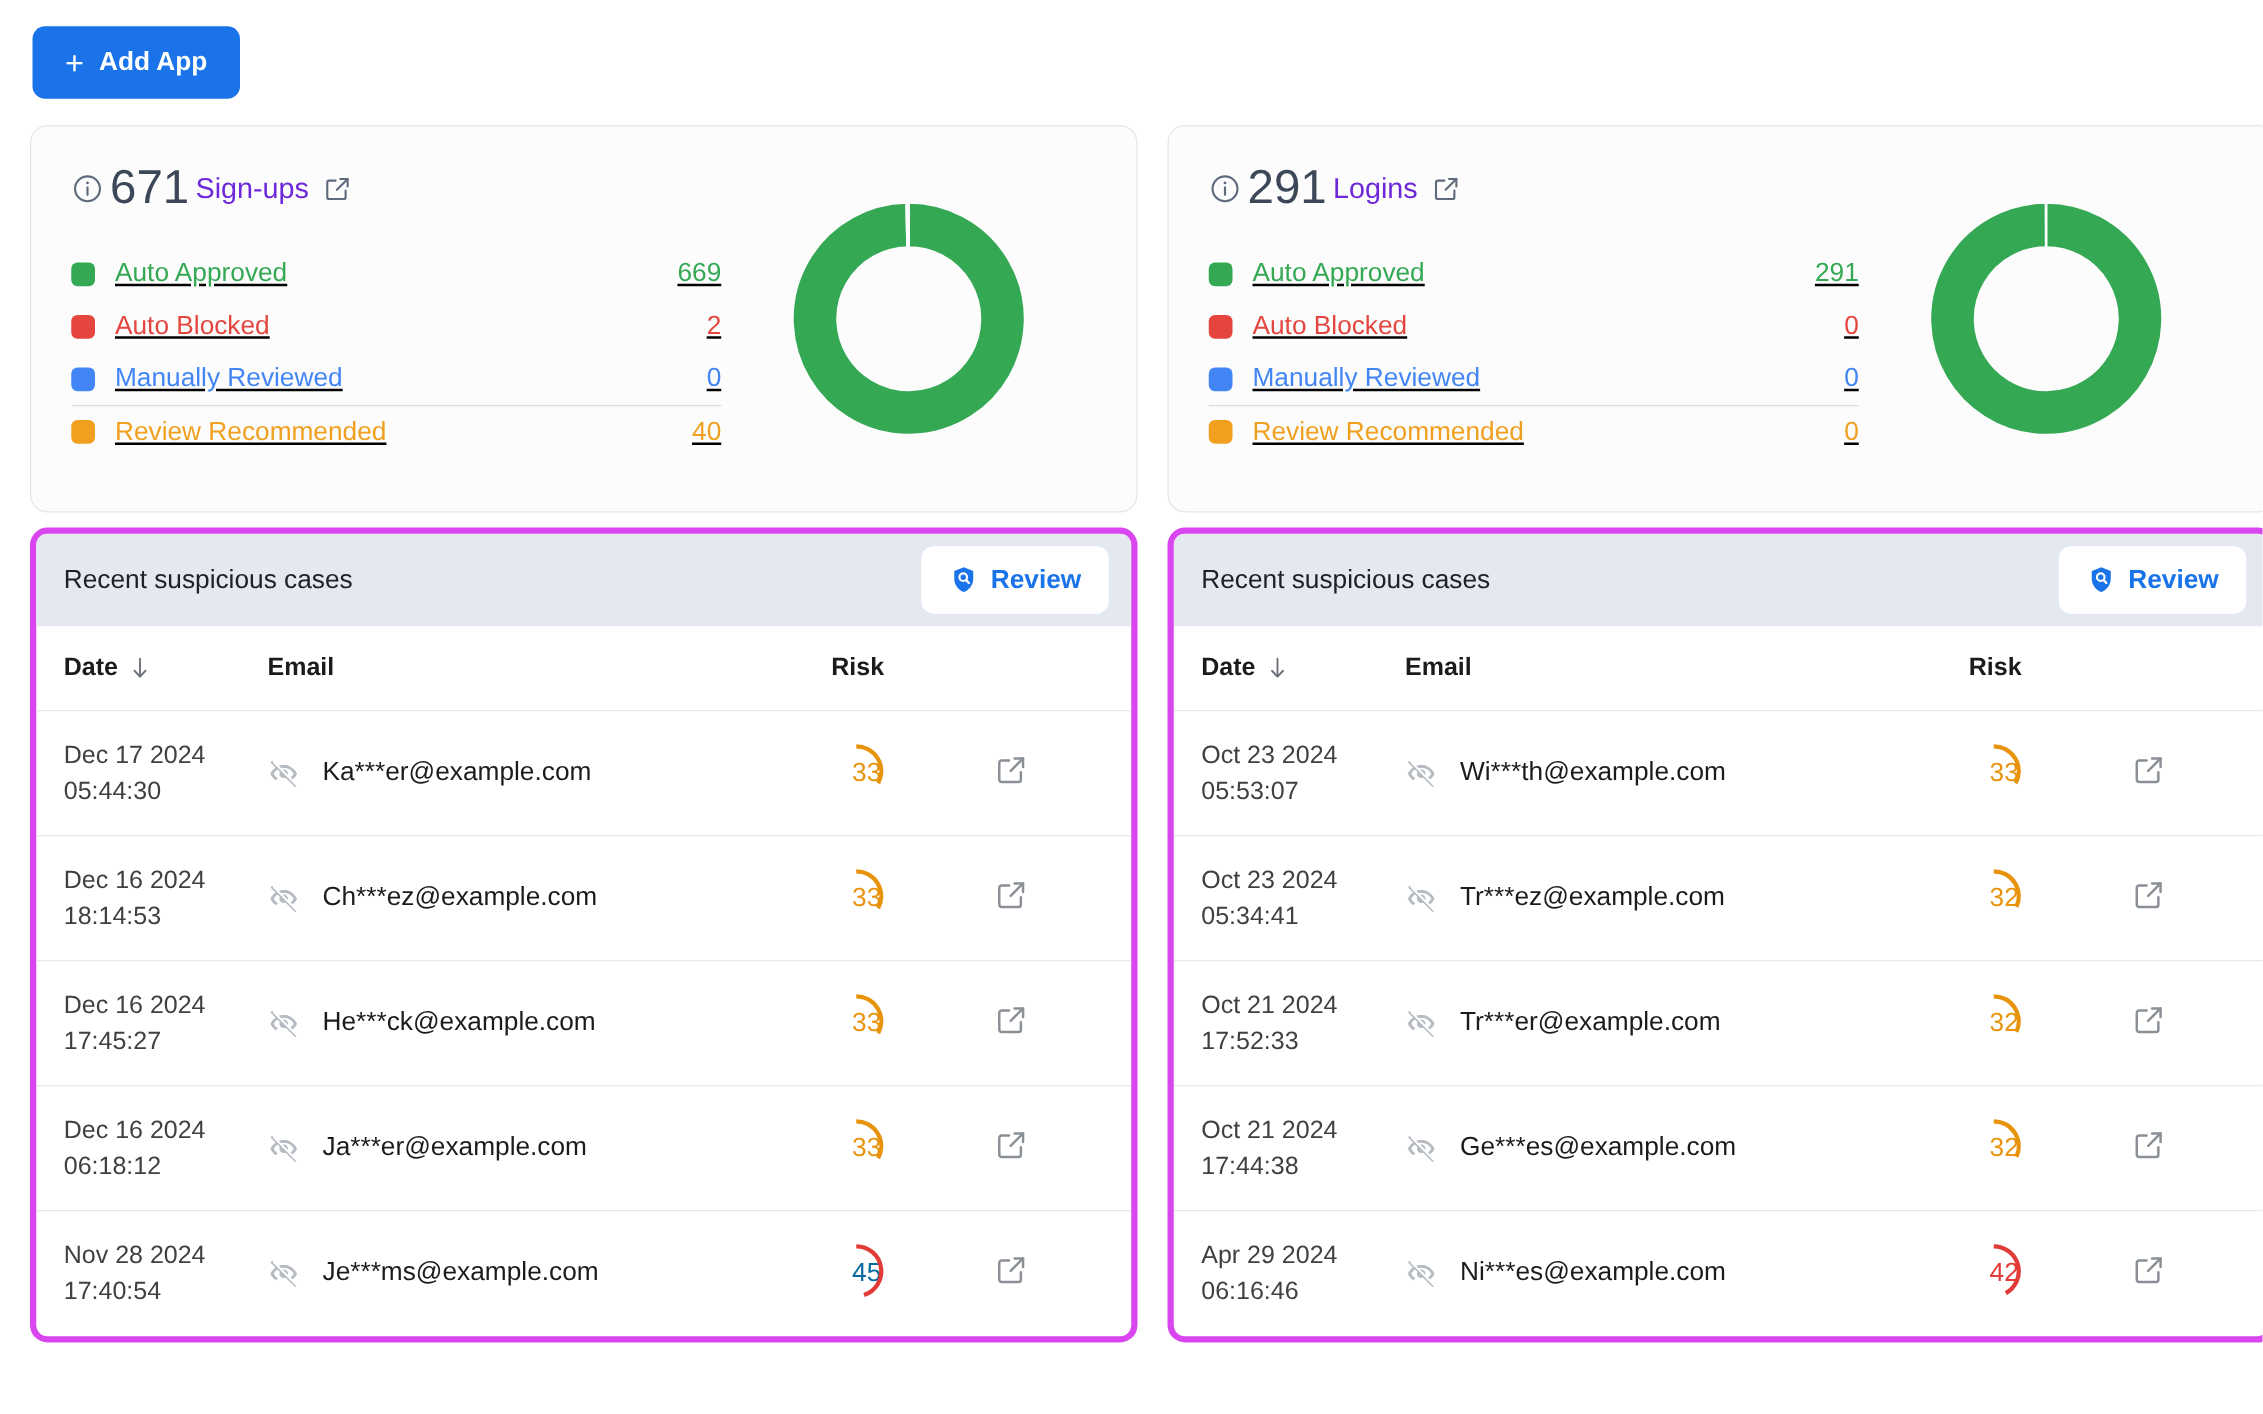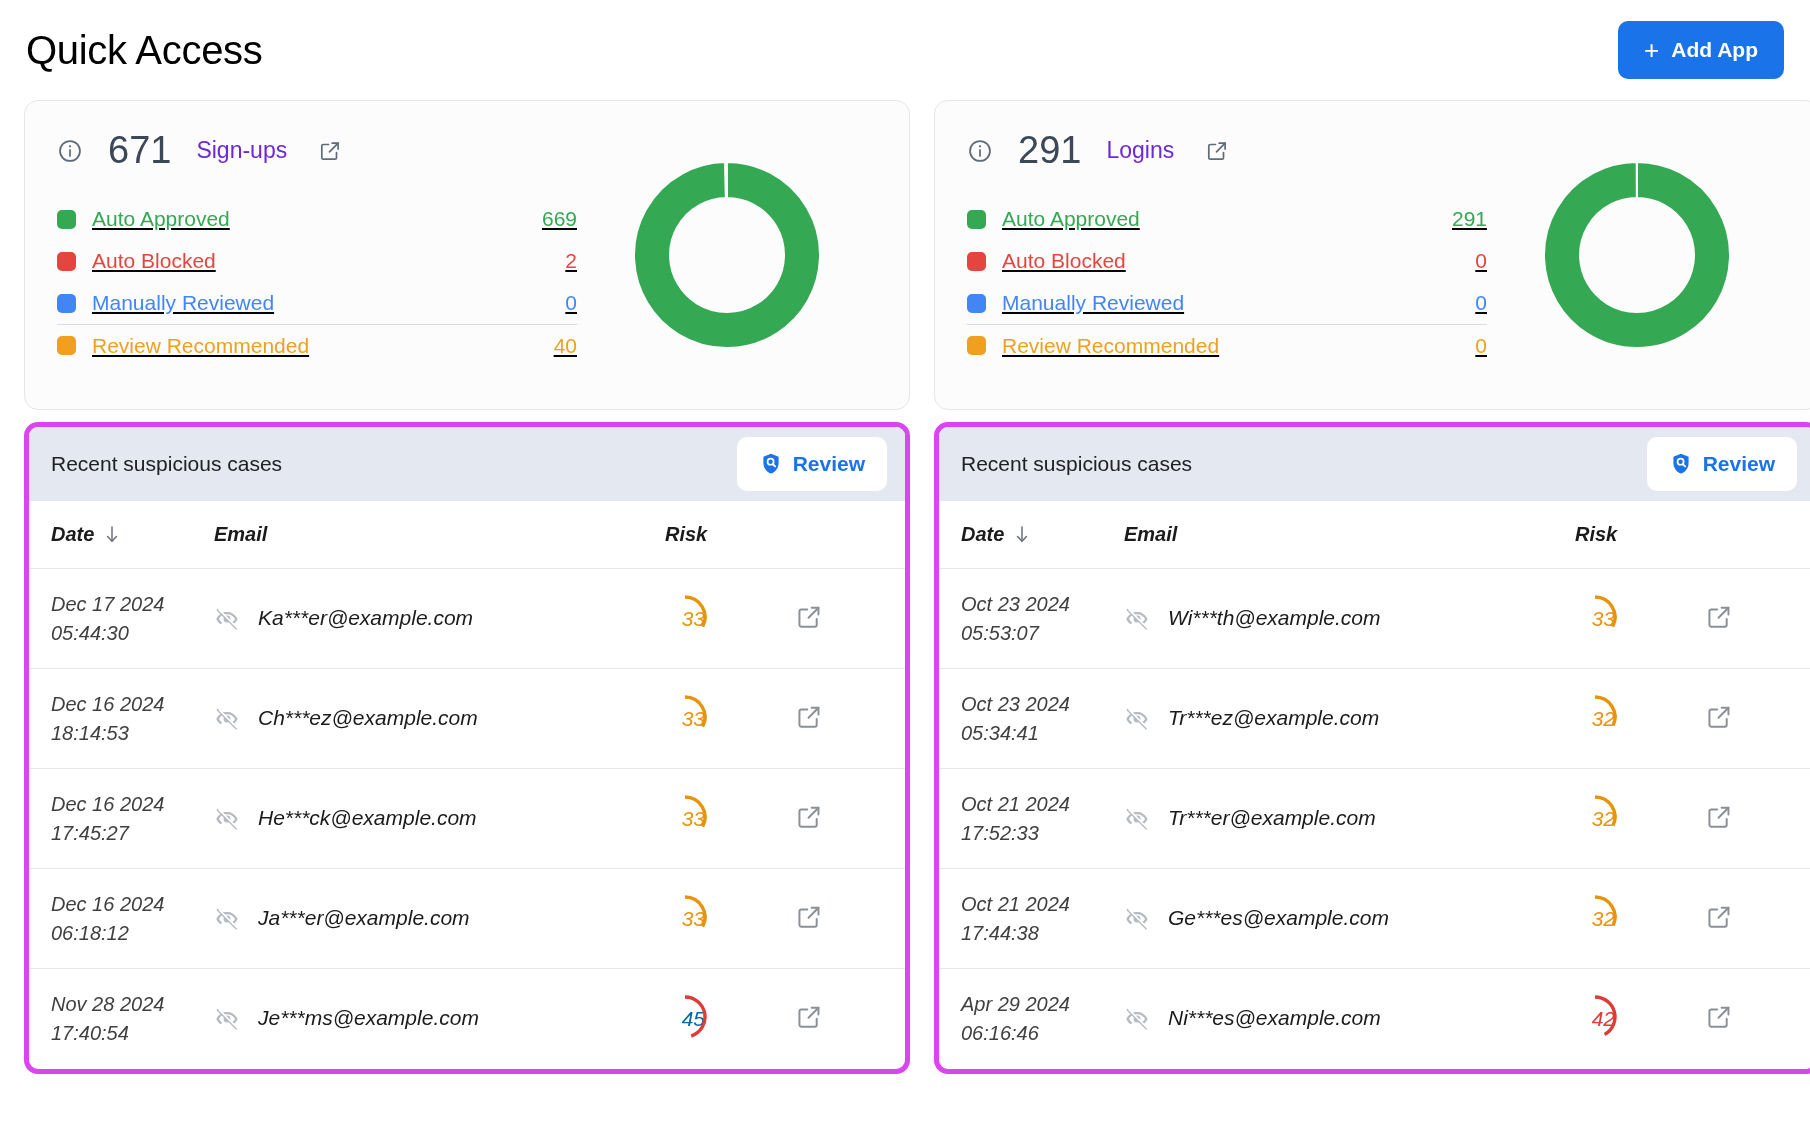--- a/index.html
+++ b/index.html
@@ -46,21 +46,21 @@
     padding: 28px 32px;
     position: relative;
     display: flex; align-items: flex-start;
   }
   .summary-left { flex: 1 1 auto; min-width: 0; }
   .summary-right {
     width: 300px; display: flex; align-items: center; justify-content: center;
     align-self: center;
   }
   .card-heading {
-    display: flex; align-items: center; gap: 25px;
+    display: flex; align-items: center; gap: 5px;
     margin-bottom: 26px;
   }
   .info-icon { width: 26px; height: 26px; flex: 0 0 auto; }
   .heading-count { font-size: 38px; color: #3c4858; font-weight: 400; }
   .heading-label { font-size: 23px; color: #6d28d9; font-weight: 400; }
   .ext-icon { width: 24px; height: 24px; margin-left: 6px; flex: 0 0 auto; }
 
   .legend { width: 520px; max-width: 100%; text-decoration: underline; }
   .legend-row {
     display: flex; align-items: center;
@@ -92,21 +92,21 @@
   .review-btn {
     display: inline-flex; align-items: center; gap: 10px;
     background: #ffffff; border: none; border-radius: 10px;
     height: 54px; padding: 0 22px;
     color: #1a73e8; font-size: 21px; font-weight: 700;
     font-family: "Liberation Sans", sans-serif;
     cursor: pointer;
   }
   .shield-icon { width: 24px; height: 24px; flex: 0 0 auto; }
 
-  table.cases-table { width: 100%; border-collapse: collapse; table-layout: fixed; font-style: italic; }
+  table.cases-table { width: 100%; border-collapse: collapse; table-layout: fixed; }
   table.cases-table th {
     font-size: 20px; font-weight: 700; color: #1b1b1b;
     text-align: left; padding: 22px 0 22px 0;
     border-bottom: 1px solid #e6e8eb;
     vertical-align: middle;
   }
   .th-date { padding-left: 22px !important; }
   .th-inner { display: inline-flex; align-items: center; gap: 10px; }
   .sort-arrow { width: 16px; height: 19px; }
 
@@ -138,21 +138,20 @@
 
   .link-cell { text-align: left; }
   .open-icon { width: 28px; height: 28px; cursor: pointer; }
 </style>
 </head>
 <body>
 
 <div class="page">
 
   <div class="top-bar">
-    <div class="page-title">Quick Access</div>
     <button class="add-app-btn">
       <span class="plus">+</span>
       <span>Add App</span>
     </button>
   </div>
 
   <div class="grid" id="panels-grid">
   <div class="col">
 
     <div class="summary-card">

